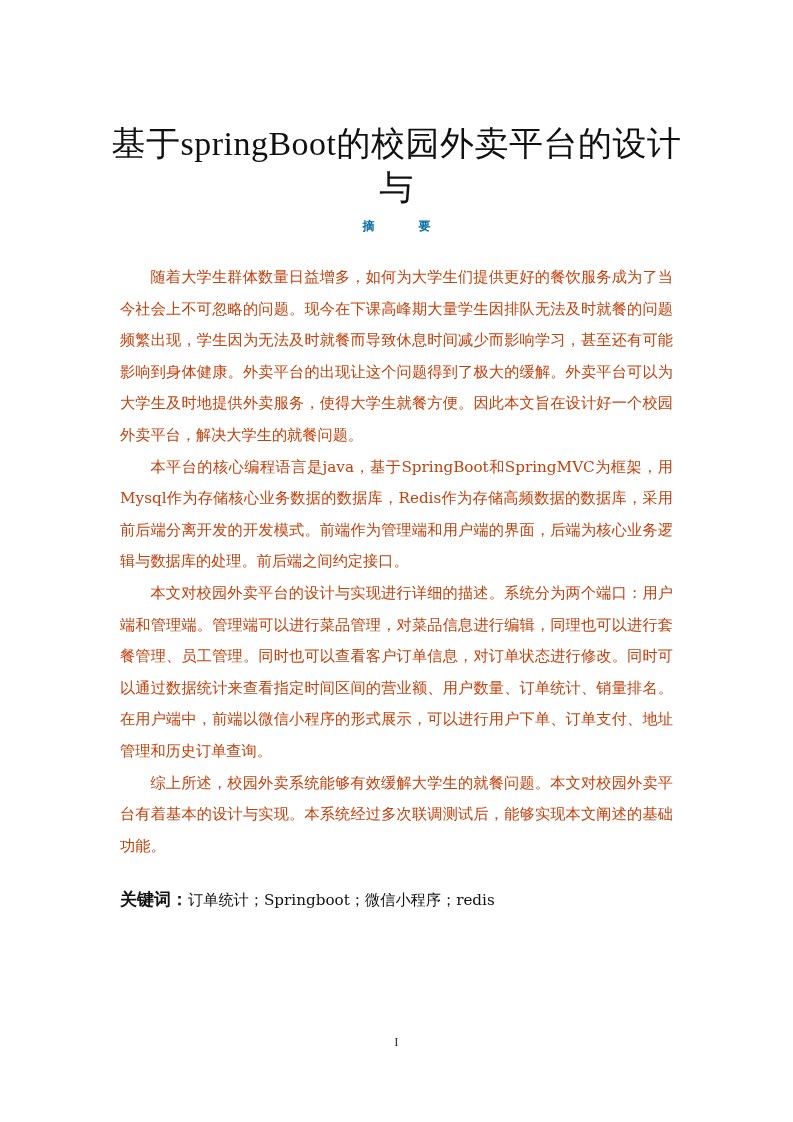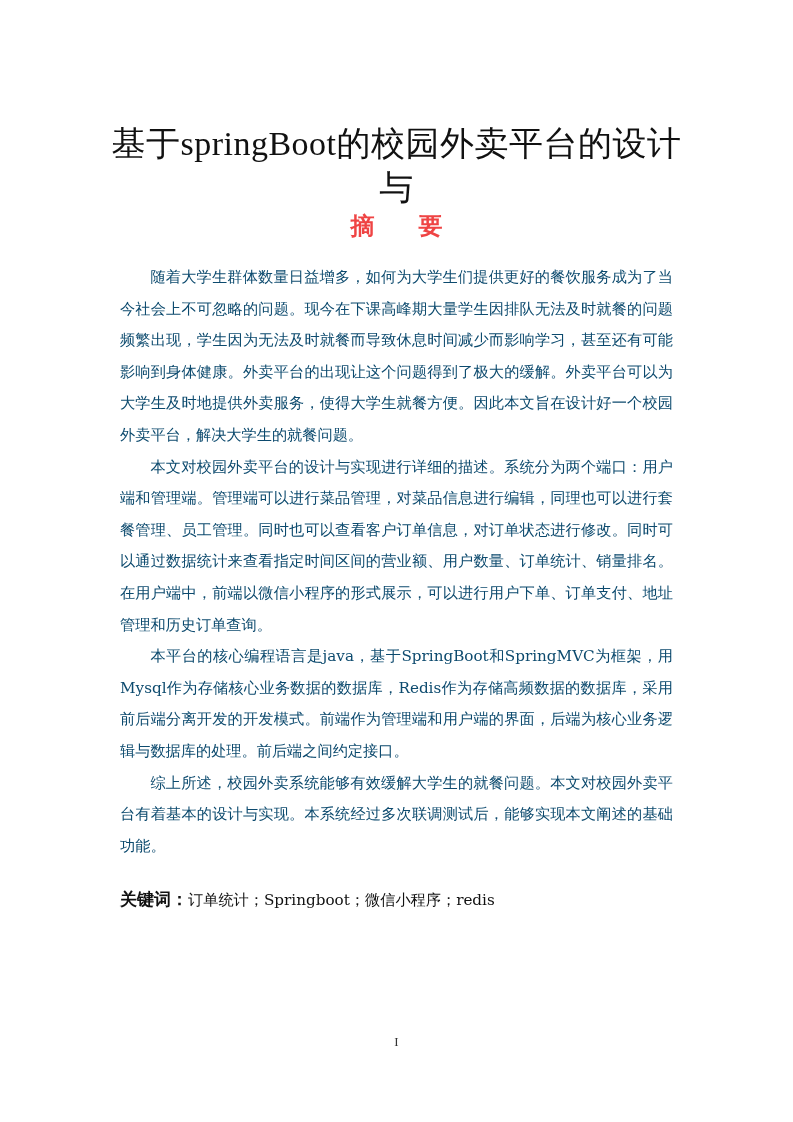--- a/index.html
+++ b/index.html
@@ -9,28 +9,28 @@
       position: absolute; left: 110px; width: 573px; top: 122px;
       text-align: center;
       font-family: "Liberation Serif", "DejaVu Serif", serif;
       font-size: 34px; line-height: 44px; color: #111; font-weight: normal;
       letter-spacing: 0.5px;
     }
     .abstract-heading {
       position: absolute; left: 0; width: 793px; top: 212px;
       text-align: center;
       font-family: "DejaVu Sans", "Liberation Sans", sans-serif;
-      font-size: 24px; font-weight: bold; line-height: 28px; color: #ef4444;
+      font-size: 12px; font-weight: bold; line-height: 28px; color: #0369a1;
     }
     .abstract-heading span { display: inline-block; }
     .abstract-heading .gap { width: 44px; }
     .body {
       position: absolute; left: 120px; width: 553px; top: 262px;
       font-family: "DejaVu Serif", "Liberation Serif", serif;
-      font-size: 15.2px; line-height: 31.6px; color: #0c4a6e;
+      font-size: 15.2px; line-height: 31.6px; color: #c2410c;
       text-align: justify; text-justify: inter-character;
     }
     .body p { margin: 0; text-indent: 2em; }
     .keywords {
       position: absolute; left: 120px; top: 885px; width: 560px;
       font-family: "DejaVu Serif", "Liberation Serif", serif;
       font-size: 15.2px; line-height: 28px; color: #111;
     }
     .kw-label {
       font-family: "DejaVu Sans", "Liberation Sans", sans-serif;
@@ -52,22 +52,22 @@
   <div class="title">
     <div>基于springBoot的校园外卖平台的设计与</div>
   </div>
 
   <div class="abstract-heading">
     <span>摘</span><span class="gap"></span><span>要</span>
   </div>
 
   <div class="body">
     <p>随着大学生群体数量日益增多，如何为大学生们提供更好的餐饮服务成为了当今社会上不可忽略的问题。现今在下课高峰期大量学生因排队无法及时就餐的问题频繁出现，学生因为无法及时就餐而导致休息时间减少而影响学习，甚至还有可能影响到身体健康。外卖平台的出现让这个问题得到了极大的缓解。外卖平台可以为大学生及时地提供外卖服务，使得大学生就餐方便。因此本文旨在设计好一个校园外卖平台，解决大学生的就餐问题。</p>
+    <p>本平台的核心编程语言是java，基于SpringBoot和SpringMVC为框架，用Mysql作为存储核心业务数据的数据库，Redis作为存储高频数据的数据库，采用前后端分离开发的开发模式。前端作为管理端和用户端的界面，后端为核心业务逻辑与数据库的处理。前后端之间约定接口。</p>
     <p>本文对校园外卖平台的设计与实现进行详细的描述。系统分为两个端口：用户端和管理端。管理端可以进行菜品管理，对菜品信息进行编辑，同理也可以进行套餐管理、员工管理。同时也可以查看客户订单信息，对订单状态进行修改。同时可以通过数据统计来查看指定时间区间的营业额、用户数量、订单统计、销量排名。在用户端中，前端以微信小程序的形式展示，可以进行用户下单、订单支付、地址管理和历史订单查询。</p>
-    <p>本平台的核心编程语言是java，基于SpringBoot和SpringMVC为框架，用Mysql作为存储核心业务数据的数据库，Redis作为存储高频数据的数据库，采用前后端分离开发的开发模式。前端作为管理端和用户端的界面，后端为核心业务逻辑与数据库的处理。前后端之间约定接口。</p>
     <p>综上所述，校园外卖系统能够有效缓解大学生的就餐问题。本文对校园外卖平台有着基本的设计与实现。本系统经过多次联调测试后，能够实现本文阐述的基础功能。</p>
   </div>
 
   <div class="keywords">
     <span class="kw-label">关键词：</span><span class="kw-item">订单统计；</span><span class="kw-item">Springboot；</span><span class="kw-item">微信小程序；</span><span class="kw-item">redis</span>
   </div>
 
   <div class="page-number">I</div>
 
 </div>

